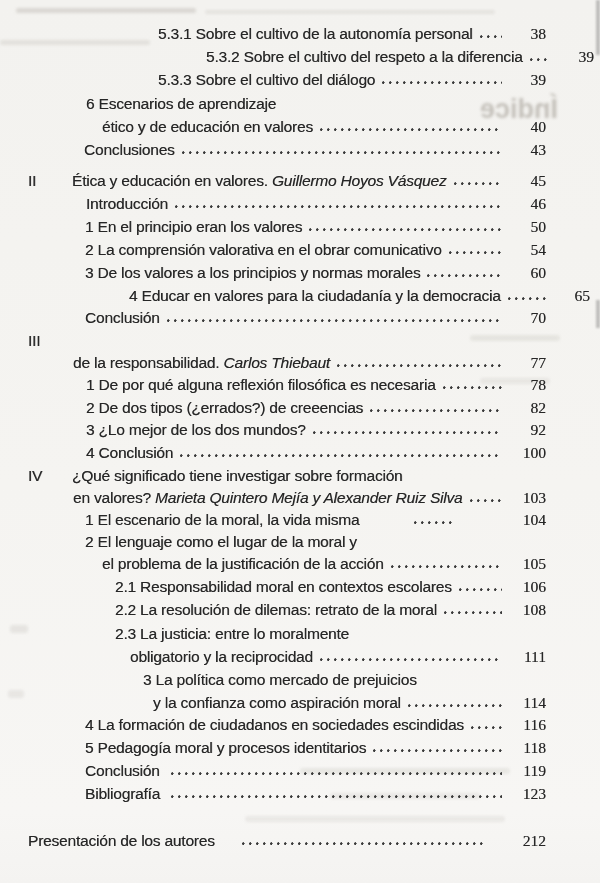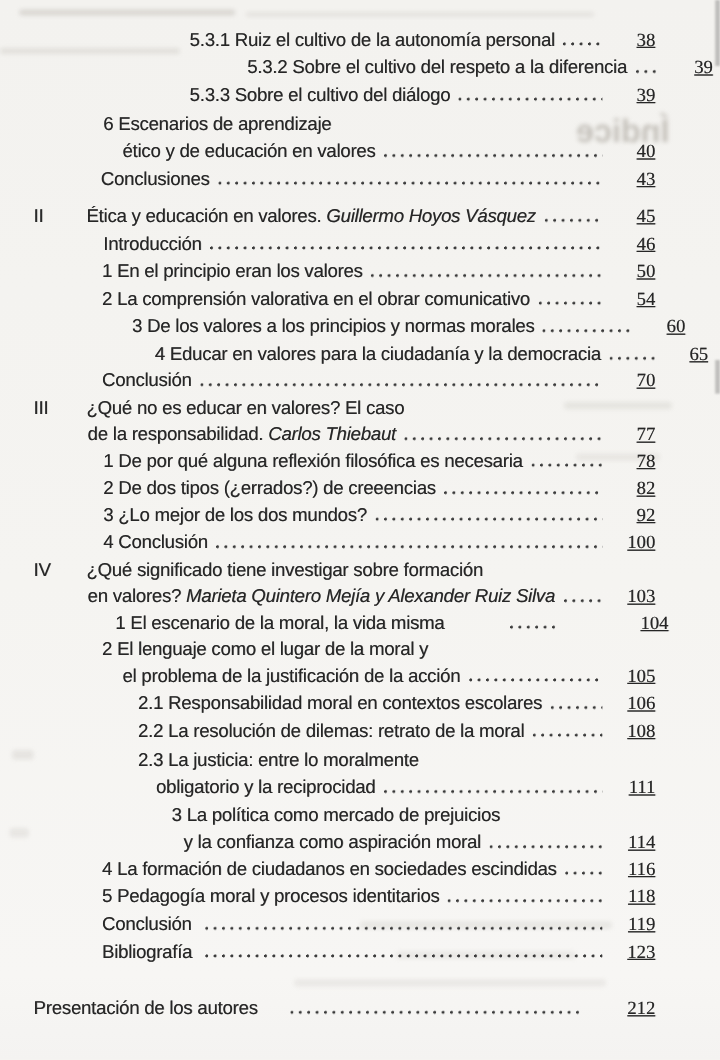--- a/index.html
+++ b/index.html
@@ -43,21 +43,20 @@
     background-repeat: repeat-x;
     background-position: 0 13px;
   }
   .pagenum {
     flex: none;
     min-width: 34px;
     text-align: right;
     font-family: "Liberation Serif", serif;
     font-size: 15.5px;
     letter-spacing: 0;
-    text-decoration: underline;
   }
   
   .smudge {
     position: absolute;
     border-radius: 3px;
     filter: blur(1.6px);
     pointer-events: none;
   }
   .bleed-title {
     position: absolute;
@@ -93,21 +92,21 @@
   <div class="smudge" style="left:10px; top:625px; width:18px; height:8px; background:rgba(140,135,125,0.15);"></div>
   <div class="smudge" style="left:8px; top:690px; width:16px; height:8px; background:rgba(140,135,125,0.13);"></div>
 
   <div class="bleed-title">Índice</div>
 
   <div class="edge-mark" style="left:596px; top:0px; width:4px; height:55px;"></div>
   <div class="edge-mark" style="left:596px; top:300px; width:4px; height:28px;"></div>
 
   <div id="toc-rows">
       <div class="row" style="top: 22px; left: 158px; width: 388px;">
-        <span class="entry"><span>5.3.1 Ruiz el cultivo de la autonomía personal</span></span>
+        <span class="entry"><span>5.3.1 Sobre el cultivo de la autonomía personal</span></span>
         <span class="leader"></span>
         <span class="pagenum">38</span>
       </div>
       <div class="row" style="top: 45px; left: 158px; width: 388px; margin-left: 48px;">
         <span class="entry"><span>5.3.2 Sobre el cultivo del respeto a la diferencia</span></span>
         <span class="leader"></span>
         <span class="pagenum">39</span>
       </div>
       <div class="row" style="top: 68px; left: 158px; width: 388px;">
         <span class="entry"><span>5.3.3 Sobre el cultivo del diálogo</span></span>
@@ -141,38 +140,37 @@
       <div class="row" style="top: 215px; left: 85px; width: 461px;">
         <span class="entry"><span>1 En el principio eran los valores</span></span>
         <span class="leader"></span>
         <span class="pagenum">50</span>
       </div>
       <div class="row" style="top: 238px; left: 85px; width: 461px;">
         <span class="entry"><span>2 La comprensión valorativa en el obrar comunicativo</span></span>
         <span class="leader"></span>
         <span class="pagenum">54</span>
       </div>
-      <div class="row" style="top: 261px; left: 85px; width: 461px; margin-left: 25px;">
+      <div class="row" style="top: 261px; left: 85px; width: 461px;">
         <span class="entry"><span>3 De los valores a los principios y normas morales</span></span>
         <span class="leader"></span>
         <span class="pagenum">60</span>
       </div>
       <div class="row" style="top: 284px; left: 85px; width: 461px; margin-left: 44px;">
         <span class="entry"><span>4 Educar en valores para la ciudadanía y la democracia</span></span>
         <span class="leader"></span>
         <span class="pagenum">65</span>
       </div>
       <div class="row" style="top: 306px; left: 85px; width: 461px;">
         <span class="entry"><span>Conclusión</span></span>
         <span class="leader"></span>
         <span class="pagenum">70</span>
       </div>
       <div class="row" style="top: 329px; left: 28px; width: 518px;">
         <span class="roman">III</span>
-        <span class="entry"><span>¿Qué no es educar en valores? El caso</span></span>
       </div>
       <div class="row" style="top: 351px; left: 73px; width: 473px;">
         <span class="entry"><span>de la responsabilidad. </span><em>Carlos Thiebaut</em></span>
         <span class="leader"></span>
         <span class="pagenum">77</span>
       </div>
       <div class="row" style="top: 373px; left: 86px; width: 460px;">
         <span class="entry"><span>1 De por qué alguna reflexión filosófica es necesaria</span></span>
         <span class="leader"></span>
         <span class="pagenum">78</span>
@@ -194,21 +192,21 @@
       </div>
       <div class="row" style="top: 464px; left: 28px; width: 518px;">
         <span class="roman">IV</span>
         <span class="entry"><span>¿Qué significado tiene investigar sobre formación</span></span>
       </div>
       <div class="row" style="top: 486px; left: 73px; width: 473px;">
         <span class="entry"><span>en valores? </span><em>Marieta Quintero Mejía y Alexander Ruiz Silva</em></span>
         <span class="leader"></span>
         <span class="pagenum">103</span>
       </div>
-      <div class="row" style="top: 508px; left: 96px; width: 461px; gap: 48px;">
+      <div class="row" style="top: 508px; left: 85px; width: 461px; gap: 48px;">
         <span class="entry"><span>1 El escenario de la moral, la vida misma</span></span>
         <span class="leader"></span>
         <span class="pagenum">104</span>
       </div>
       <div class="row" style="top: 530px; left: 85px; width: 461px;">
         <span class="entry"><span>2 El lenguaje como el lugar de la moral y</span></span>
       </div>
       <div class="row" style="top: 552px; left: 102px; width: 444px;">
         <span class="entry"><span>el problema de la justificación de la acción</span></span>
         <span class="leader"></span>

